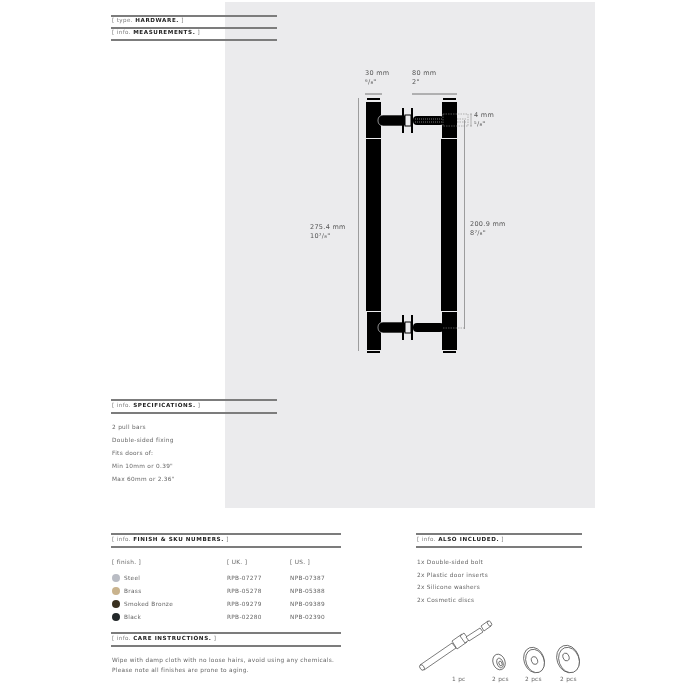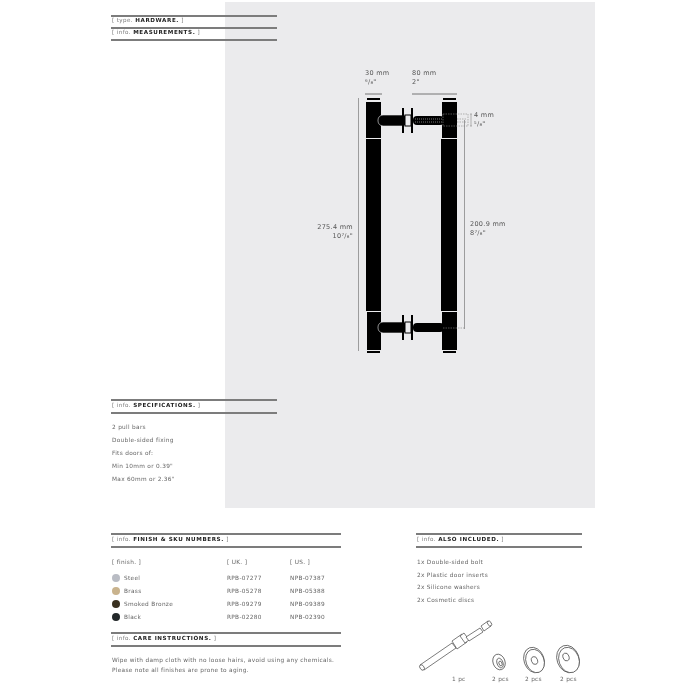--- a/index.html
+++ b/index.html
@@ -10,21 +10,21 @@
 
     .rule { position: absolute; height: 1px; background: #8a8a8a; }
     .rule.thick { height: 1.5px; background: #7c7c7c; }
 
     .hdr { position: absolute; font-size: 5.6px; letter-spacing: 0.4px; color: #777; white-space: nowrap; }
     .hdr b { color: #222; font-weight: bold; letter-spacing: 0.6px; }
 
     .txt { position: absolute; font-size: 5.8px; letter-spacing: 0.3px; color: #666; white-space: nowrap; }
 
     .dim { position: absolute; font-size: 6.5px; color: #555; letter-spacing: 0.3px; white-space: nowrap; line-height: 9px; }
-    .dim.right { text-align: right; }
+    .dim.right { }
 
     .swatch { position: absolute; width: 8px; height: 8px; border-radius: 50%; }
 
     svg { position: absolute; overflow: visible; }
   </style>
 </head>
 <body>
 
 <div class="panel"></div>
 

